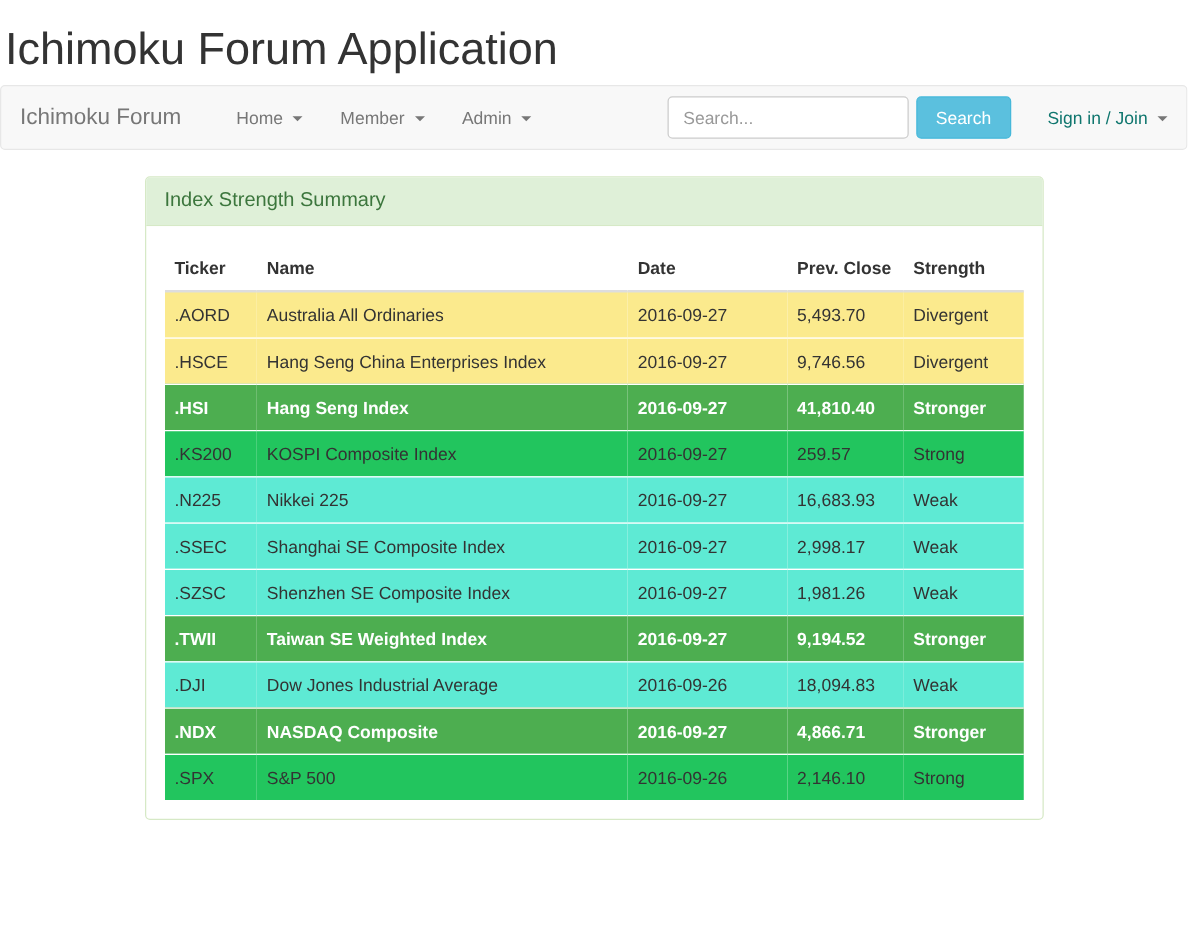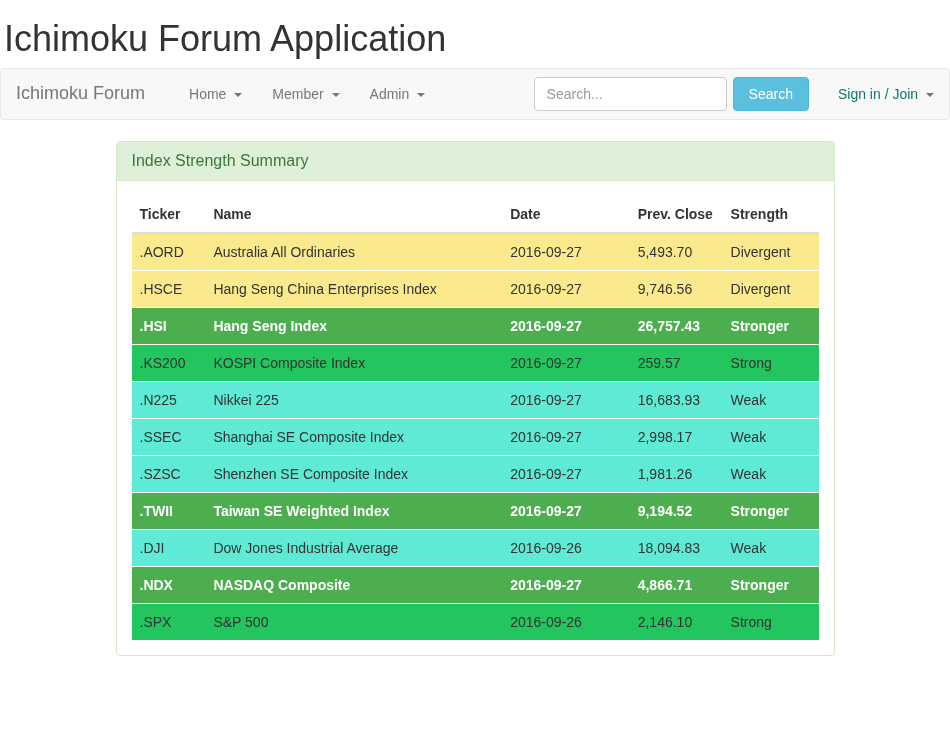--- a/index.html
+++ b/index.html
@@ -199,21 +199,21 @@
             <td class="cell-ticker">.HSCE</td>
             <td class="cell-name">Hang Seng China Enterprises Index</td>
             <td class="cell-date">2016-09-27</td>
             <td class="cell-prev">9,746.56</td>
             <td class="cell-strength">Divergent</td>
           </tr>
           <tr class="row-stronger">
             <td class="cell-ticker">.HSI</td>
             <td class="cell-name">Hang Seng Index</td>
             <td class="cell-date">2016-09-27</td>
-            <td class="cell-prev">26,757.43</td>
+            <td class="cell-prev">41,810.40</td>
             <td class="cell-strength">Stronger</td>
           </tr>
           <tr class="row-strong">
             <td class="cell-ticker">.KS200</td>
             <td class="cell-name">KOSPI Composite Index</td>
             <td class="cell-date">2016-09-27</td>
             <td class="cell-prev">259.57</td>
             <td class="cell-strength">Strong</td>
           </tr>
           <tr class="row-weak">

